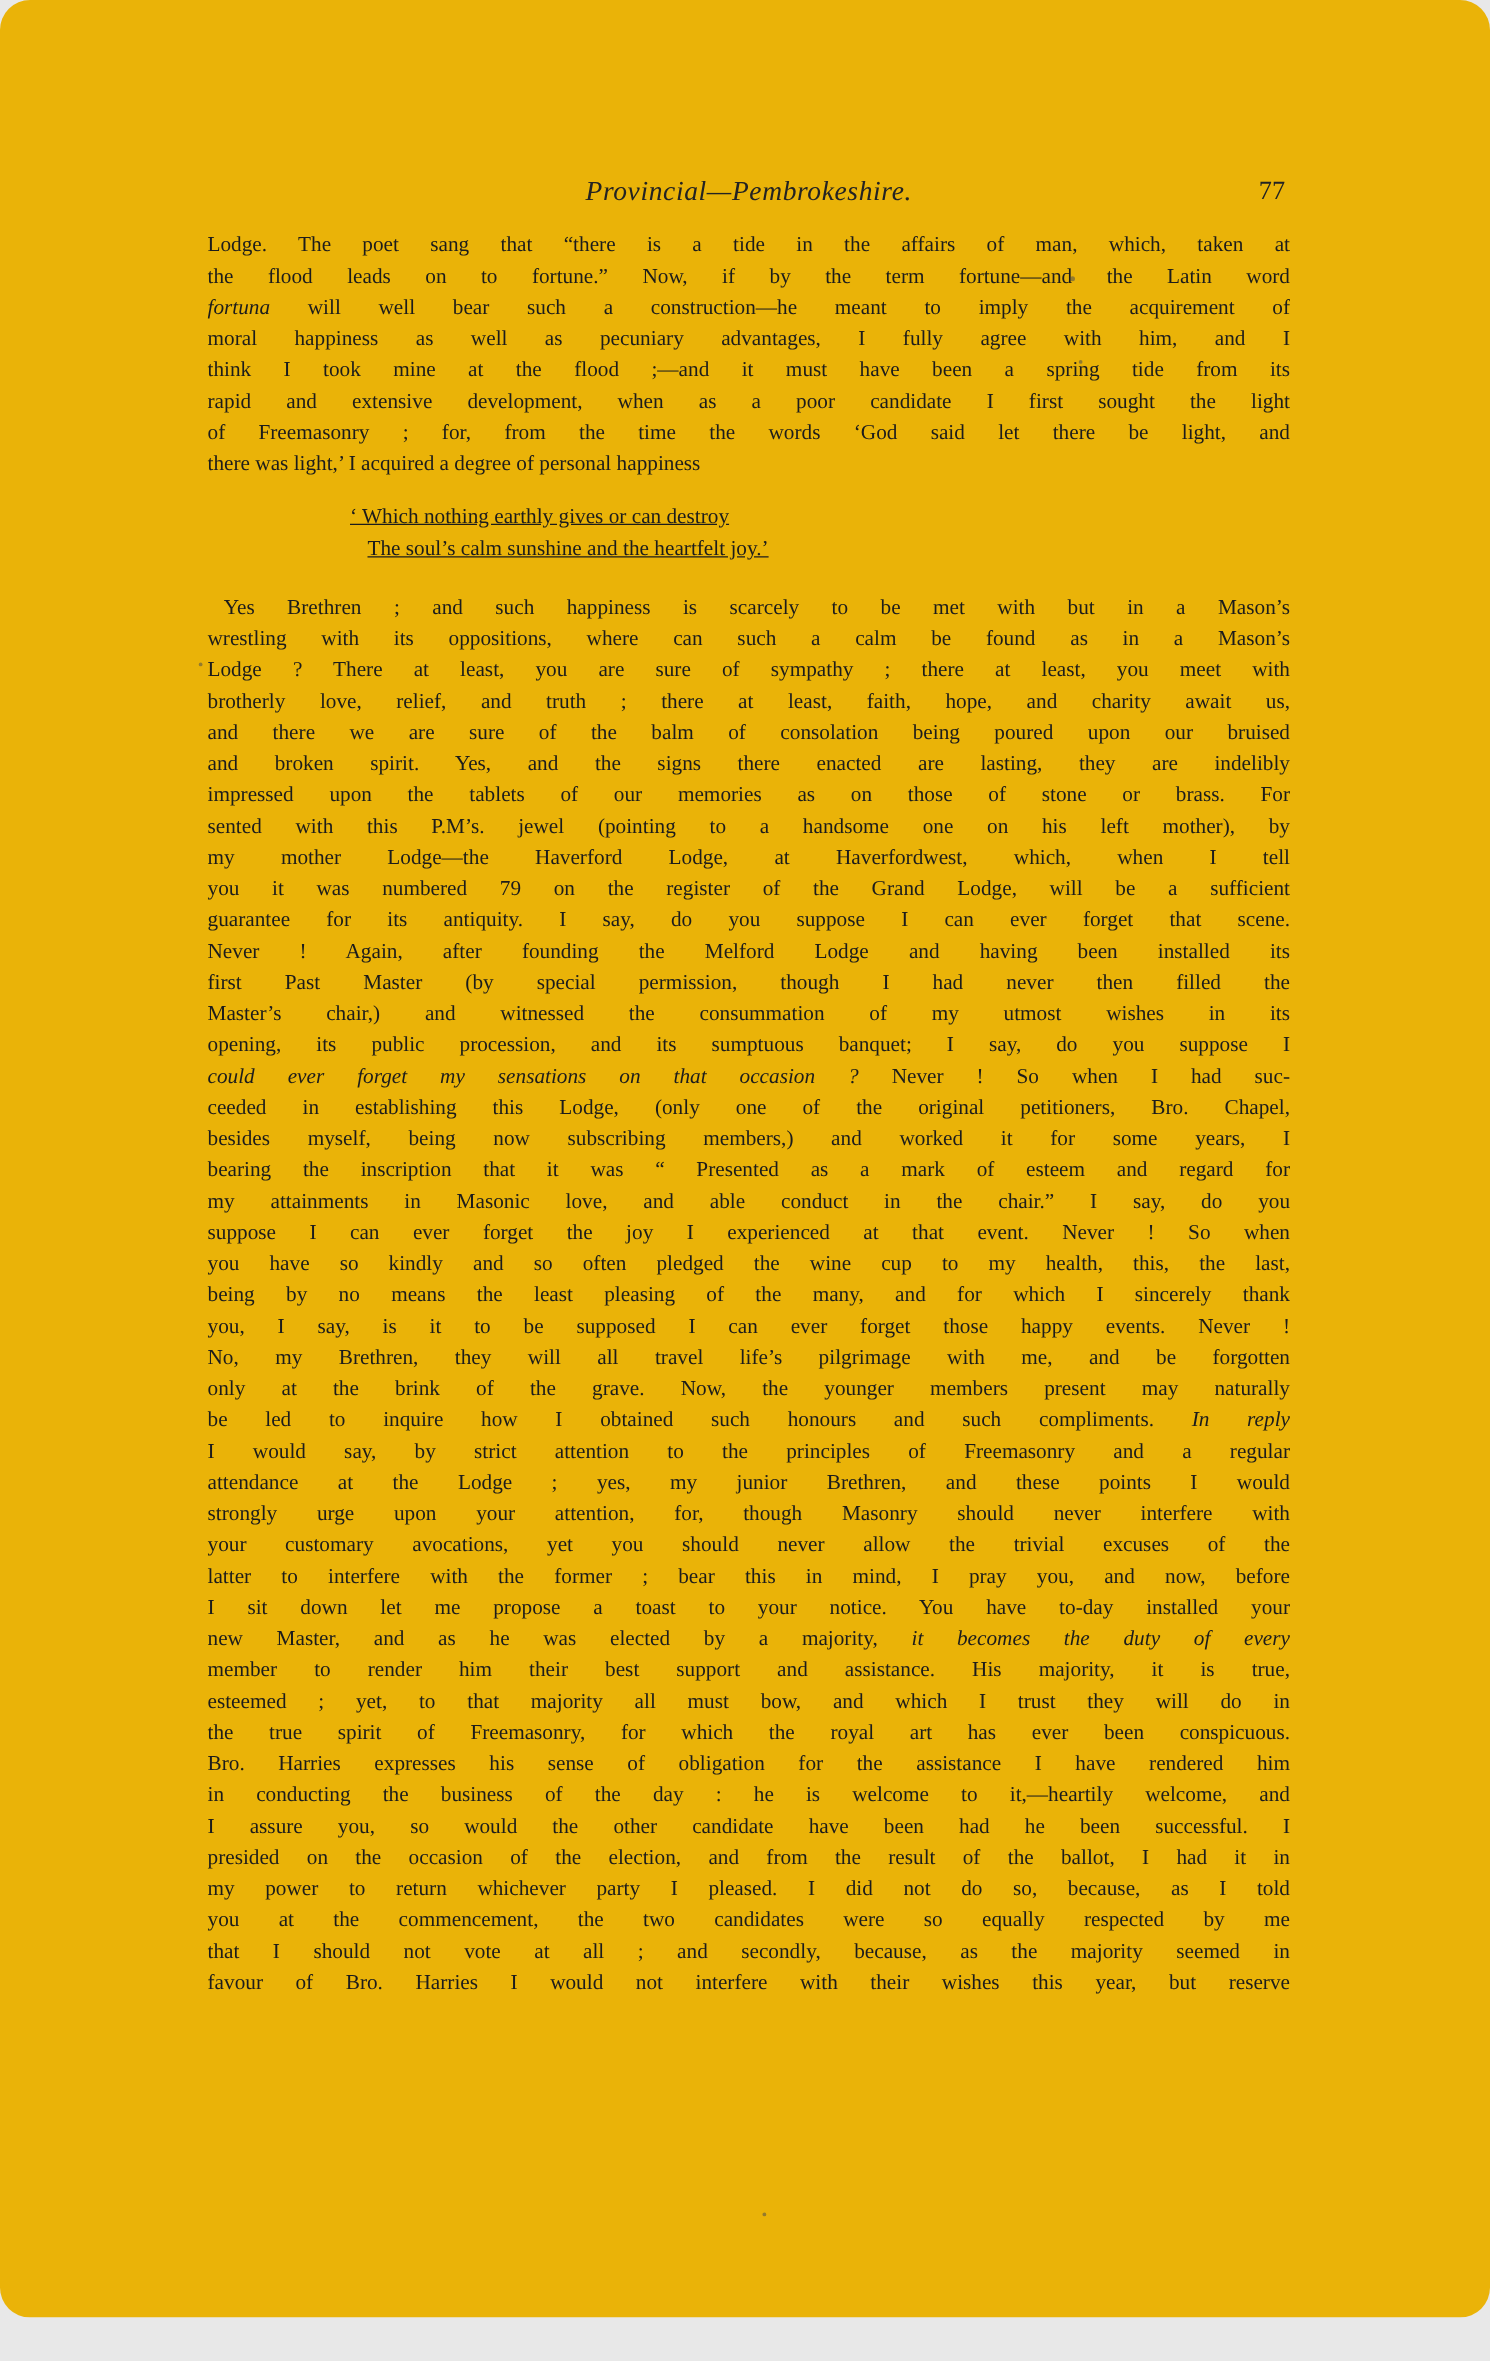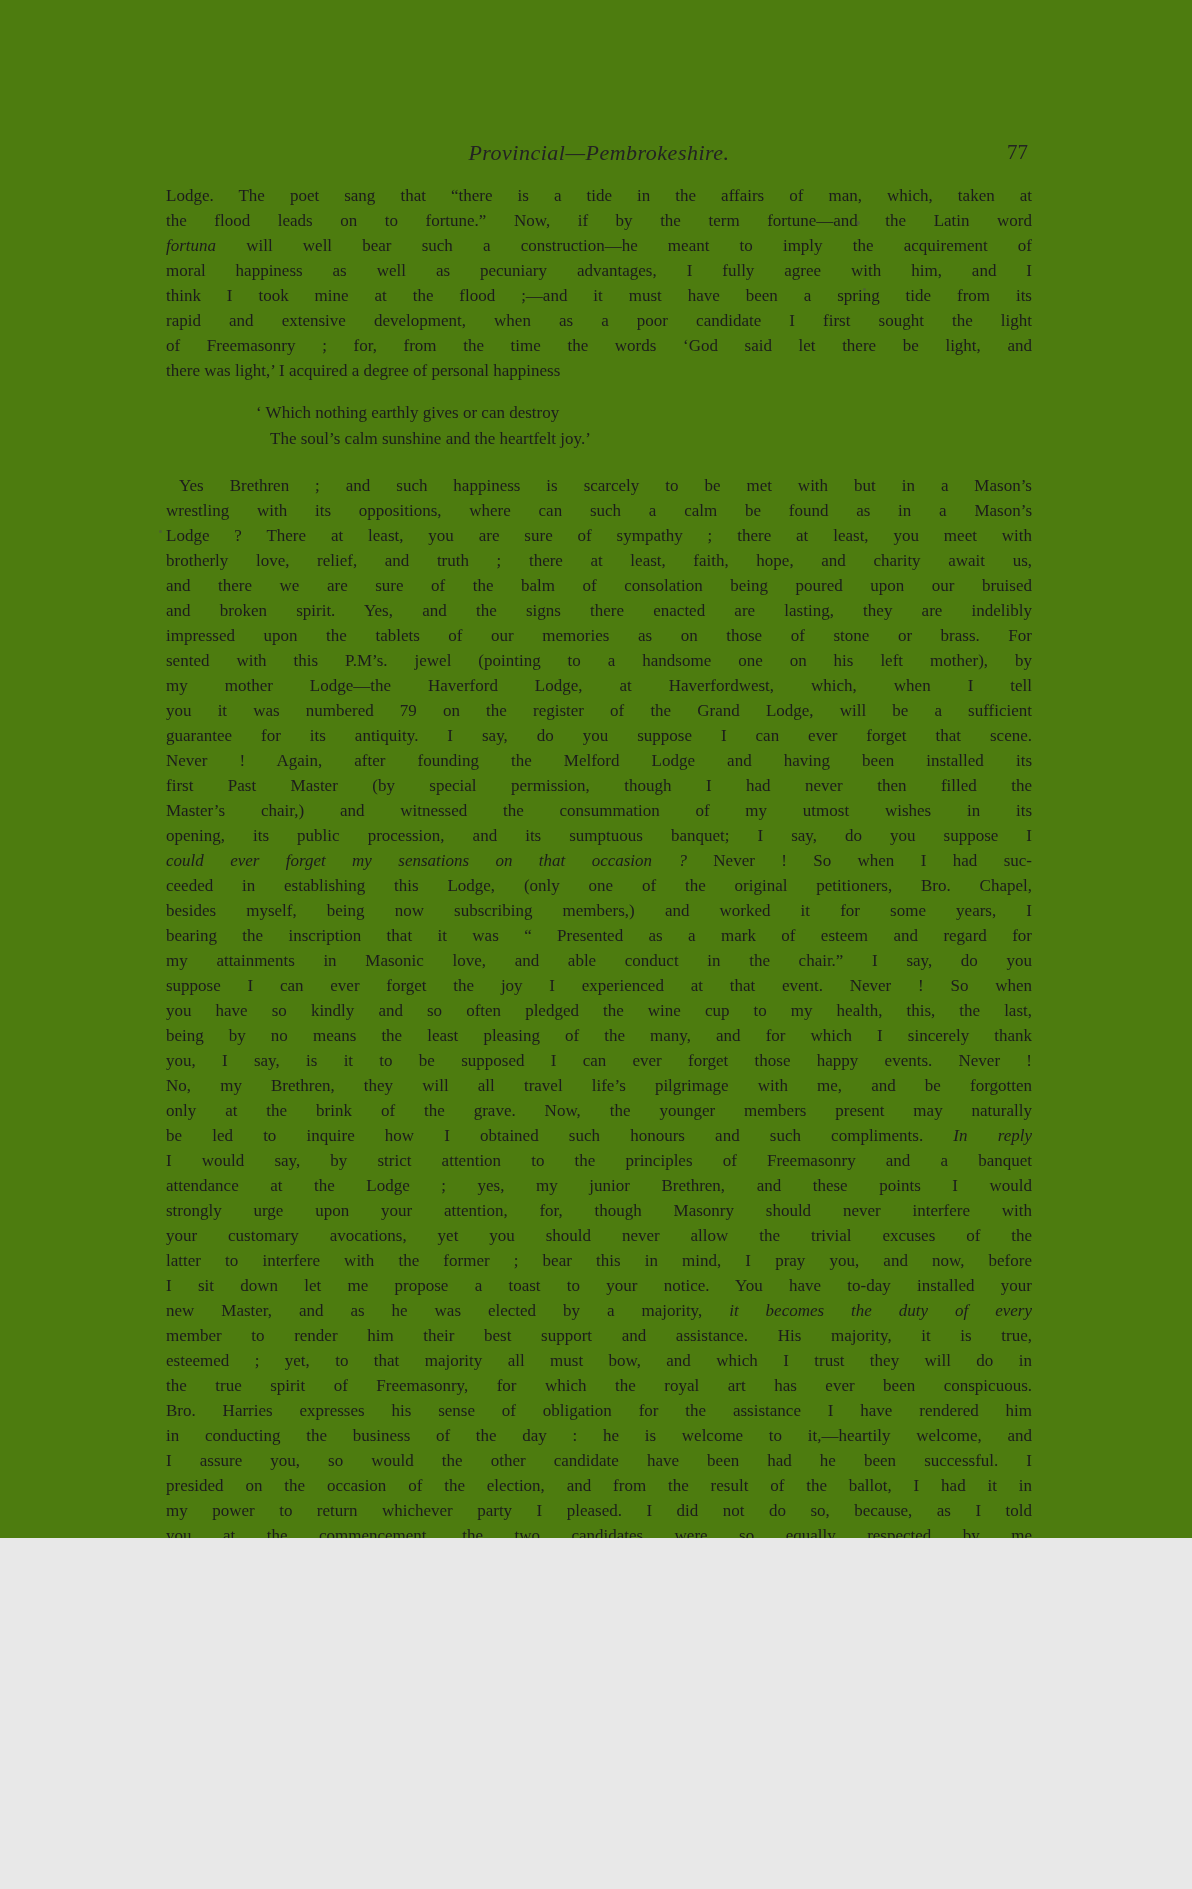--- a/index.html
+++ b/index.html
@@ -3,26 +3,27 @@
 <meta charset="utf-8">
 <style>
   html, body {
     margin: 0;
     padding: 0;
     background: #e8e8e8;
   }
   .page {
     position: relative;
     width: 1192px;
-    height: 1538px;
+    height: 1854px;
     margin: 0 auto;
-    background: #4d7c0f;
+    background: #eab308;
     color: #1e1e1e;
     font-family: "Liberation Serif", "DejaVu Serif", serif;
     overflow: hidden;
+    border-radius: 24px;
   }
   .running-header {
     position: absolute;
     left: 166px;
     top: 140px;
     width: 866px;
     height: 30px;
   }
   .running-title {
     position: absolute;
@@ -59,21 +60,22 @@
     content: "";
     display: inline-block;
     width: 100%;
   }
   
   .p1 .line:last-child { text-align: left; }
   .p1 .line:last-child::after { width: 0; }
   
   .p2 .line:first-child { text-indent: 13px; }
   .poem {
-    margin: 17px 0 21px 90px;
+    margin: 17px 0 21px 114px;
+    text-decoration: underline;
   }
   .poem .line {
     height: 26px;
     line-height: 26px;
     text-align: left;
   }
   .poem .line:nth-child(2) { text-indent: 14px; }
   .it { font-style: italic; }
   .speck {
     position: absolute;
@@ -130,21 +132,21 @@
         <div class="line">besides myself, being now subscribing members,) and worked it for some years, I</div>
         <div class="line">bearing the inscription that it was “ Presented as a mark of esteem and regard for</div>
         <div class="line">my attainments in Masonic love, and able conduct in the chair.” I say, do you</div>
         <div class="line">suppose I can ever forget the joy I experienced at that event. Never ! So when</div>
         <div class="line">you have so kindly and so often pledged the wine cup to my health, this, the last,</div>
         <div class="line">being by no means the least pleasing of the many, and for which I sincerely thank</div>
         <div class="line">you, I say, is it to be supposed I can ever forget those happy events. Never !</div>
         <div class="line">No, my Brethren, they will all travel life’s pilgrimage with me, and be forgotten</div>
         <div class="line">only at the brink of the grave. Now, the younger members present may naturally</div>
         <div class="line"><span>be led to inquire how I obtained such honours and such compliments. </span><span class="it">In reply</span></div>
-        <div class="line">I would say, by strict attention to the principles of Freemasonry and a banquet</div>
+        <div class="line">I would say, by strict attention to the principles of Freemasonry and a regular</div>
         <div class="line">attendance at the Lodge ; yes, my junior Brethren, and these points I would</div>
         <div class="line">strongly urge upon your attention, for, though Masonry should never interfere with</div>
         <div class="line">your customary avocations, yet you should never allow the trivial excuses of the</div>
         <div class="line">latter to interfere with the former ; bear this in mind, I pray you, and now, before</div>
         <div class="line">I sit down let me propose a toast to your notice. You have to-day installed your</div>
         <div class="line"><span>new Master, and as he was elected by a majority, </span><span class="it">it becomes the duty of every</span></div>
         <div class="line">member to render him their best support and assistance. His majority, it is true,</div>
         <div class="line">esteemed ; yet, to that majority all must bow, and which I trust they will do in</div>
         <div class="line">the true spirit of Freemasonry, for which the royal art has ever been conspicuous.</div>
         <div class="line">Bro. Harries expresses his sense of obligation for the assistance I have rendered him</div>

